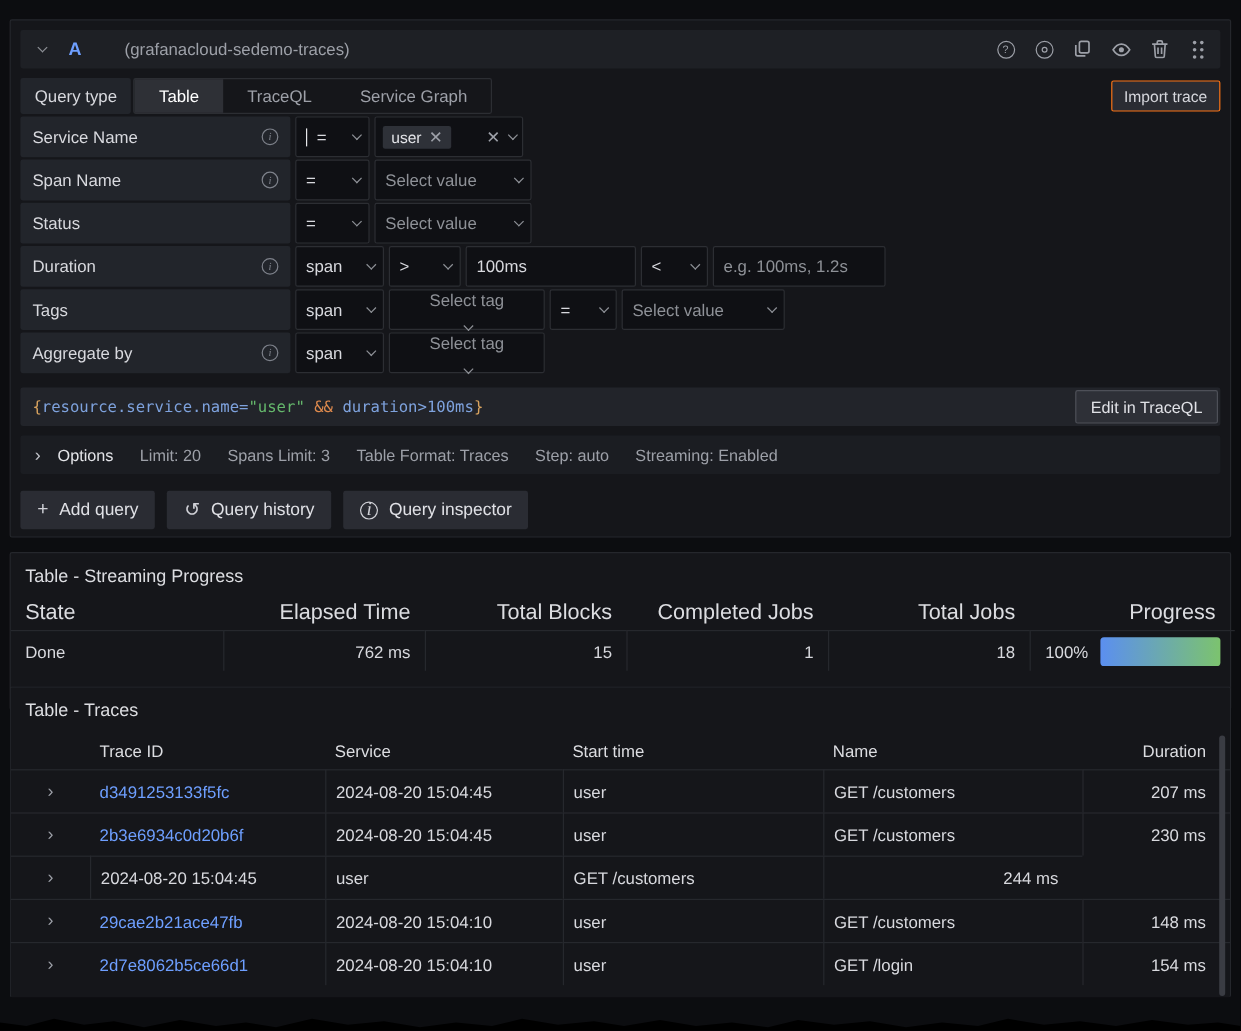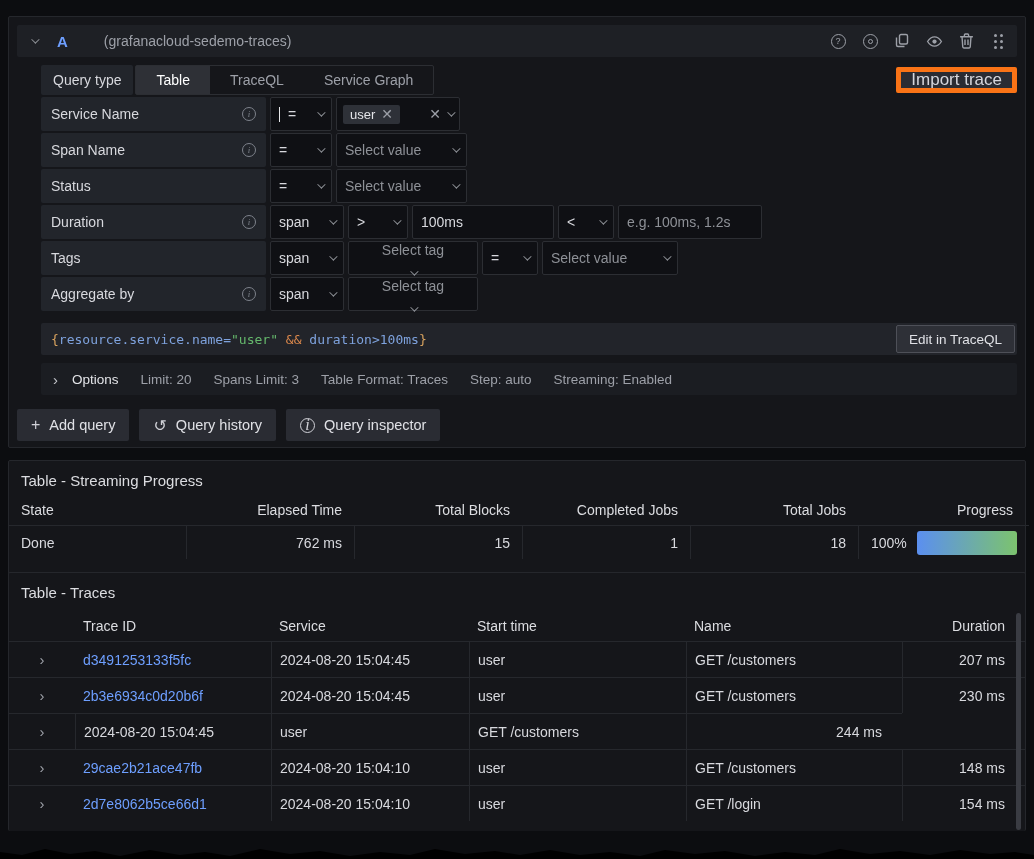--- a/index.html
+++ b/index.html
@@ -23,33 +23,33 @@
   .refid { color:#6e9fff; font-weight:700; font-size:15px; margin-left:8px; }
   .ds-name { color:#9da0a8; margin-left:28px; font-size:14px; }
   .qactions { margin-left:auto; display:flex; align-items:center; gap:14px; }
   .qactions .aicon { width:18px; height:18px; display:flex; align-items:center; justify-content:center; color:#9da0a8; cursor:pointer; }
   .circ { width:15px; height:15px; border:1.4px solid #9da0a8; border-radius:50%;
           display:flex; align-items:center; justify-content:center; font-size:9px; color:#9da0a8; }
   .circ .inner { width:5px; height:5px; border:1.4px solid #9da0a8; border-radius:50%; }
   .grip { display:grid; grid-template-columns:3px 3px; grid-gap:3px; }
   .grip i { width:3px; height:3px; background:#9da0a8; border-radius:50%; }
 
-  .qbody { margin-left:24px; }
+  .qbody { }
   .row1 { display:flex; align-items:center; margin-top:8px; height:30px; }
   .boxlabel {
     background:#22252b; border-radius:2px; height:30px; padding:0 12px;
     display:flex; align-items:center; color:#d8d9de; font-size:14px;
   }
   .tabs { display:flex; border:1px solid #2c2e33; border-radius:2px; margin-left:2px; height:30px; }
   .tab { padding:0 20px; display:flex; align-items:center; color:#9da0a8; cursor:pointer; font-size:14px; }
   .tab.active { background:#2e3036; color:#ffffff; font-weight:500; }
   .import-btn {
-    margin-left:auto; background:#2a2c33; border:5px solid #f97316; border-radius:2px;
+    margin-left:auto; background:#2a2c33; border:1px solid #f97316; border-radius:2px;
     height:26px; padding:0 10px; display:flex; align-items:center; color:#d5d6dc;
-    font-size:17px; cursor:pointer;
+    font-size:13px; cursor:pointer;
   }
 
   .frow { display:flex; align-items:stretch; margin-top:2px; height:34px; gap:4px; }
   .flabel {
     width:225px; background:#22252b; border-radius:2px; padding:0 10px;
     display:flex; align-items:center; justify-content:space-between; font-size:14px;
   }
   .info { width:14px; height:14px; border:1.2px solid #7e828b; border-radius:50%;
           color:#7e828b; font-size:9px; display:flex; align-items:center; justify-content:center;
           font-family:"Liberation Serif", serif; font-style:italic; }
@@ -105,21 +105,21 @@
   }
   .fbtn .ficon { color:#d0d1d7; font-size:16px; display:flex; align-items:center; }
   .icirc { width:15px; height:15px; border:1.3px solid #d0d1d7; border-radius:50%;
            display:flex; align-items:center; justify-content:center; font-size:10px; font-style:italic;
            font-family:"Liberation Serif", serif; }
 
   
   .spanel { top:460px; height:132px; }
   .ptitle { padding:11px 12px 6px 12px; font-size:15px; font-weight:500; color:#dcdde1; }
   .sgrid { display:grid; grid-template-columns:177px 168px 168px 168px 168px auto; }
-  .shead { height:30px; display:flex; align-items:center; font-weight:500; font-size:14px;
+  .shead { height:30px; display:flex; align-items:center; font-weight:500; font-size:18px;
            color:#dcdde1; padding:0 12px; }
   .scell { height:34px; display:flex; align-items:center; font-size:14px; padding:0 12px;
            border-top:1px solid #26282d; }
   .ra { justify-content:flex-end; text-align:right; }
   .sdiv { border-left:1px solid #26282d; }
   .prog-wrap { gap:10px; }
   .prog-bar { width:100px; height:24px; border-radius:3px; }
 
   
   .tpanel { top:572px; height:259px; border-bottom:none; }

